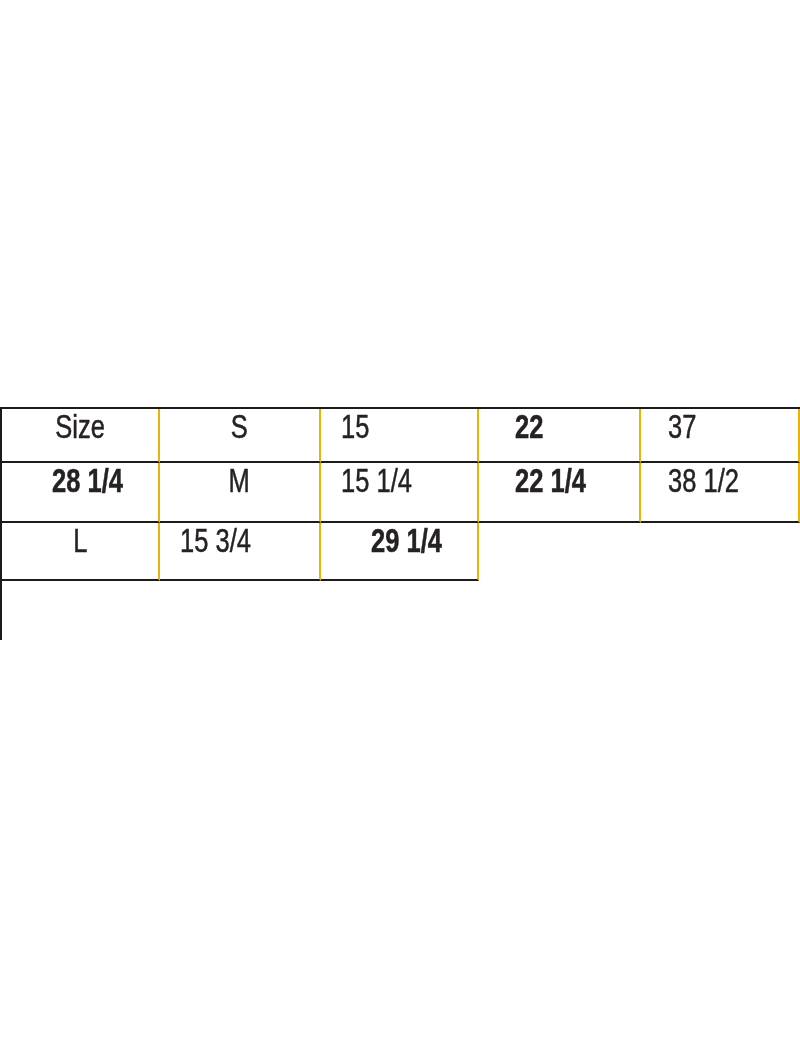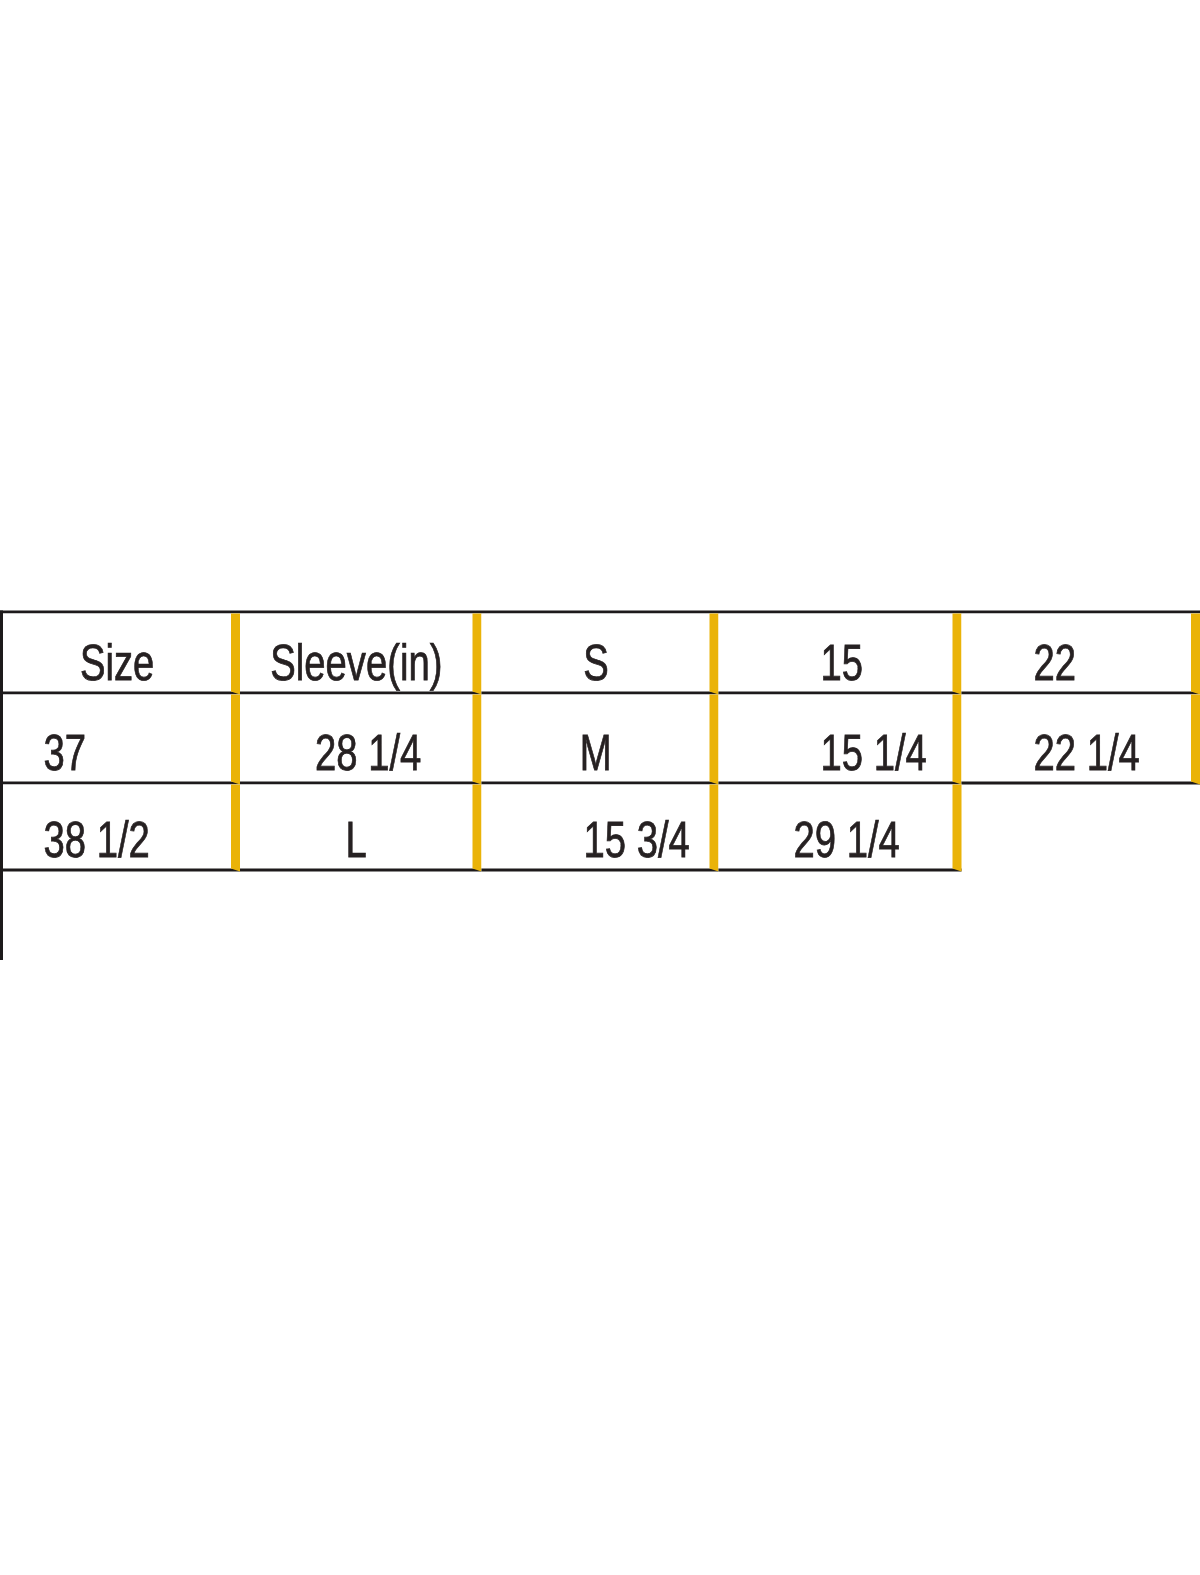--- a/index.html
+++ b/index.html
@@ -23,25 +23,25 @@
     width: 800px;
     display: grid;
     grid-template-columns: 158px 161px 158px 162px 159px;
     grid-template-rows: 54px 60px 58px 59px;
     border-top: 2px solid #1d1a1b;
     border-left: 2px solid #1d1a1b;
     color: #262122;
   }
   .cell {
     box-sizing: border-box;
-    border-right: 6px solid #eab308;
+    border-right: 2px solid #eab308;
     border-bottom: 2px solid #1d1a1b;
     background: #ffffff;
     display: flex;
-    align-items: flex-end;
+    align-items: flex-start;
     justify-content: center;
     overflow: hidden;
   }
   .cell.val {
     justify-content: flex-start;
   }
   .txt {
     display: inline-block;
     font-size: 34px;
     line-height: 1;
@@ -49,36 +49,33 @@
     color: #262122;
     -webkit-text-stroke: 0.5px #262122;
     transform: scaleX(0.75);
     transform-origin: center center;
     padding-bottom: 2px;
   }
   .cell.val .txt {
     transform-origin: left center;
   }
   
-  .col-shoulder { padding-left: 68px; }
-  .col-sleeve   { padding-left: 48px; }
+  .col-shoulder { padding-left: 20px; }
+  .col-sleeve   { padding-left: 36px; font-weight: bold; }
   .col-bust     { padding-left: 27px; }
-  .col-length   { padding-left: 50px; }
+  .col-length   { padding-left: 50px; font-weight: bold; }
 </style>
 </head>
 <body>
 
 <div class="page">
   <div class="size-table">
 
     <div class="cell">
       <span class="txt">Size</span>
-    </div>
-    <div class="cell">
-      <span class="txt">Sleeve(in)</span>
     </div>
 
     <div class="cell">
       <span class="txt">S</span>
     </div>
     <div class="cell val col-shoulder">
       <span class="txt">15</span>
     </div>
     <div class="cell val col-sleeve">
       <span class="txt">22</span>

